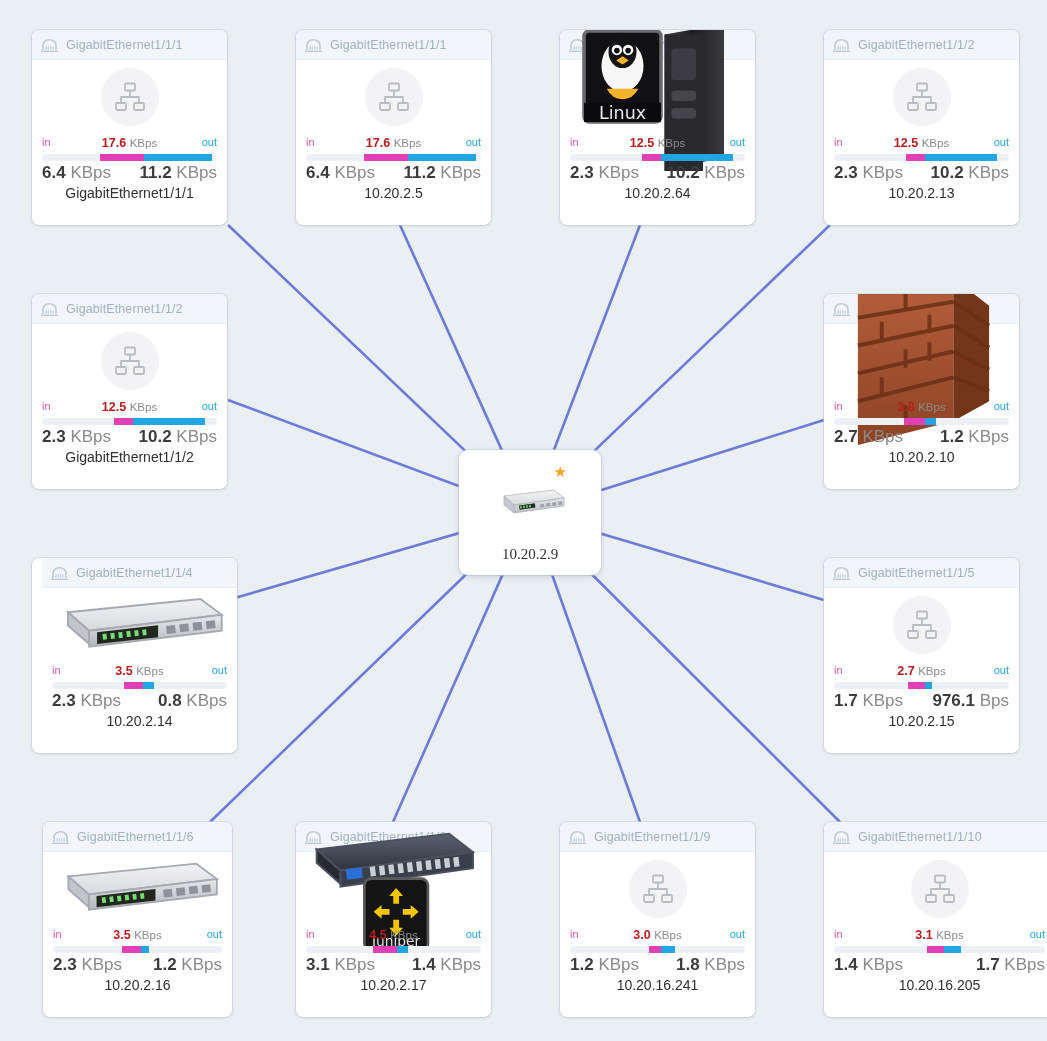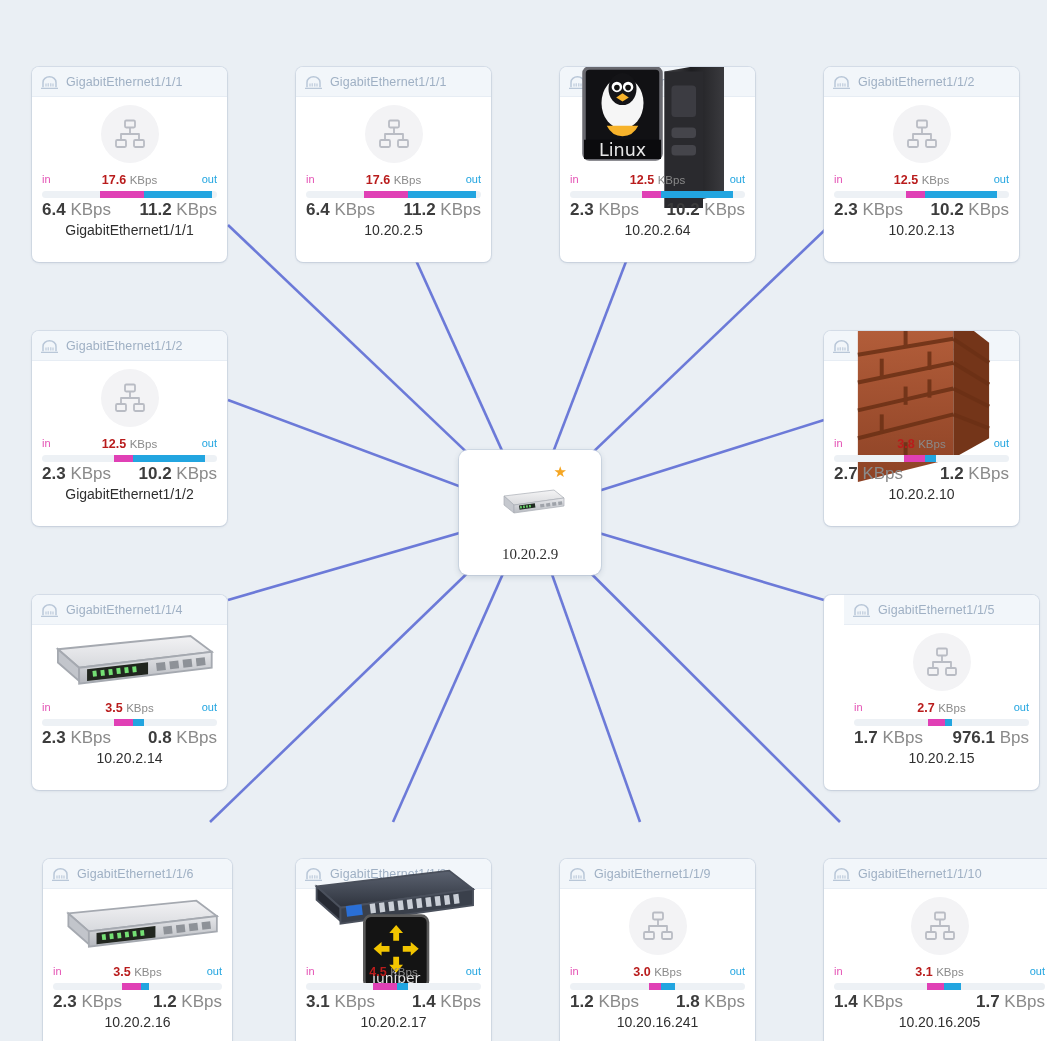--- a/index.html
+++ b/index.html
@@ -12,21 +12,20 @@
   #topology{position:absolute;inset:0;}
   #links{position:absolute;left:0;top:0;width:1047px;height:1041px;}
 
   
   .node{
     position:absolute;
     background:#ffffff;
     border-radius:7px;
     box-shadow:0 1px 3px rgba(40,60,90,.12),0 0 0 1px rgba(200,212,226,.55);
     overflow:hidden;
-    margin-top:37px;
   }
   .node-head{
     height:29px;
     background:#f2f6fa;
     border-bottom:1px solid #e7edf4;
     display:flex;align-items:center;
     padding:0 9px;gap:8px;
   }
   .port-icon{width:17px;height:14px;flex:0 0 auto;display:block;}
   .node-head-title{
@@ -438,21 +437,21 @@
             <div class="seg-out" style="left: 52%; width: 6%;"></div>
           </div>
           <div class="meter-bot">
             <span class="val"><b>2.7</b> <i style="font-style:normal">KBps</i></span>
             <span class="val"><b>1.2</b> <i style="font-style:normal">KBps</i></span>
           </div>
         </div>
         <div class="node-caption">10.20.2.10</div>
       </div>
     </div>
-    <div class="node" style="left: 32px; top: 558px; width: 195px; height: 195px;">
+    <div class="node" style="left: 32px; top: 558px; width: 195px; height: 195px; padding-left: 10px;">
       <div class="node-head">
         <span class="port-slot">
           <svg class="port-icon" viewBox="0 0 17 14" xmlns="http://www.w3.org/2000/svg">
     <path d="M2 12.2 V7.2 A6.5 5.4 0 0 1 15 7.2 V12.2" fill="none" stroke="#b9c7d8" stroke-width="1.5"></path>
     <g stroke="#b9c7d8" stroke-width="1.1">
       <path d="M5 8.6 V11.6"></path>
               <path d="M7.2 8.2 V11.6"></path>
       <path d="M9.8 8.2 V11.6"></path>
               <path d="M12 8.6 V11.6"></path>
     </g>
@@ -505,21 +504,21 @@
             <div class="seg-out" style="left: 52%; width: 6%;"></div>
           </div>
           <div class="meter-bot">
             <span class="val"><b>2.3</b> <i style="font-style:normal">KBps</i></span>
             <span class="val"><b>0.8</b> <i style="font-style:normal">KBps</i></span>
           </div>
         </div>
         <div class="node-caption">10.20.2.14</div>
       </div>
     </div>
-    <div class="node" style="left: 824px; top: 558px; width: 195px; height: 195px; padding-left: 20px;">
+    <div class="node" style="left: 824px; top: 558px; width: 195px; height: 195px;">
       <div class="node-head">
         <span class="port-slot">
           <svg class="port-icon" viewBox="0 0 17 14" xmlns="http://www.w3.org/2000/svg">
     <path d="M2 12.2 V7.2 A6.5 5.4 0 0 1 15 7.2 V12.2" fill="none" stroke="#b9c7d8" stroke-width="1.5"></path>
     <g stroke="#b9c7d8" stroke-width="1.1">
       <path d="M5 8.6 V11.6"></path>
               <path d="M7.2 8.2 V11.6"></path>
       <path d="M9.8 8.2 V11.6"></path>
               <path d="M12 8.6 V11.6"></path>
     </g>

